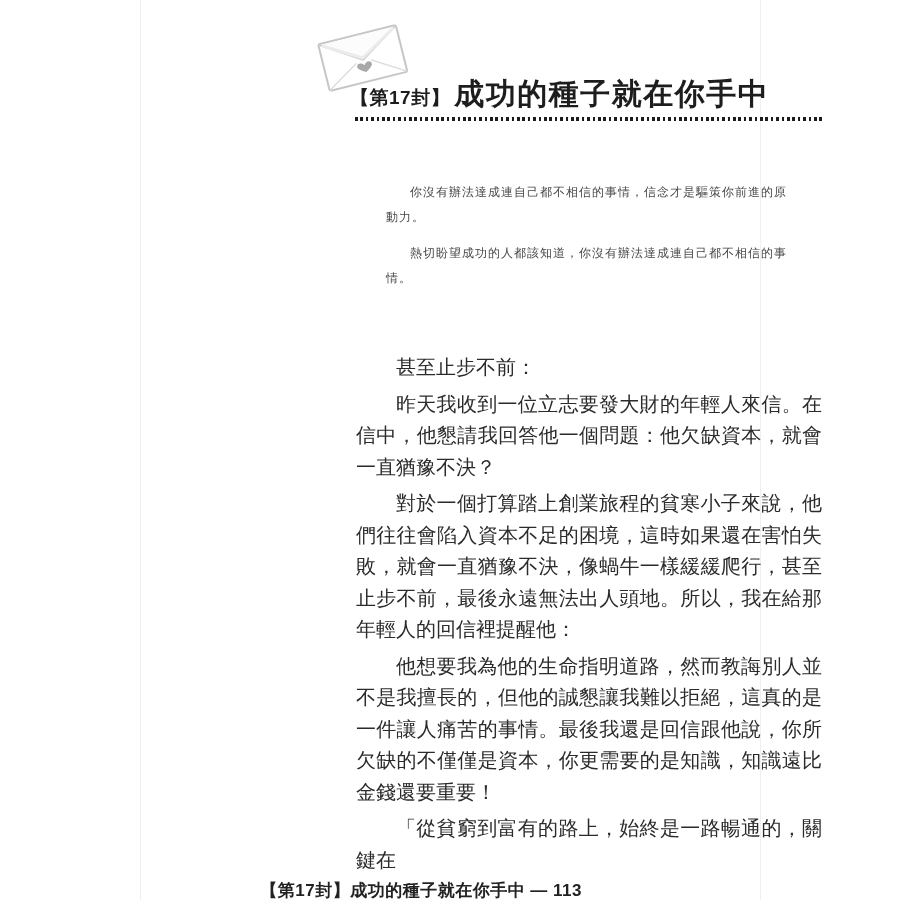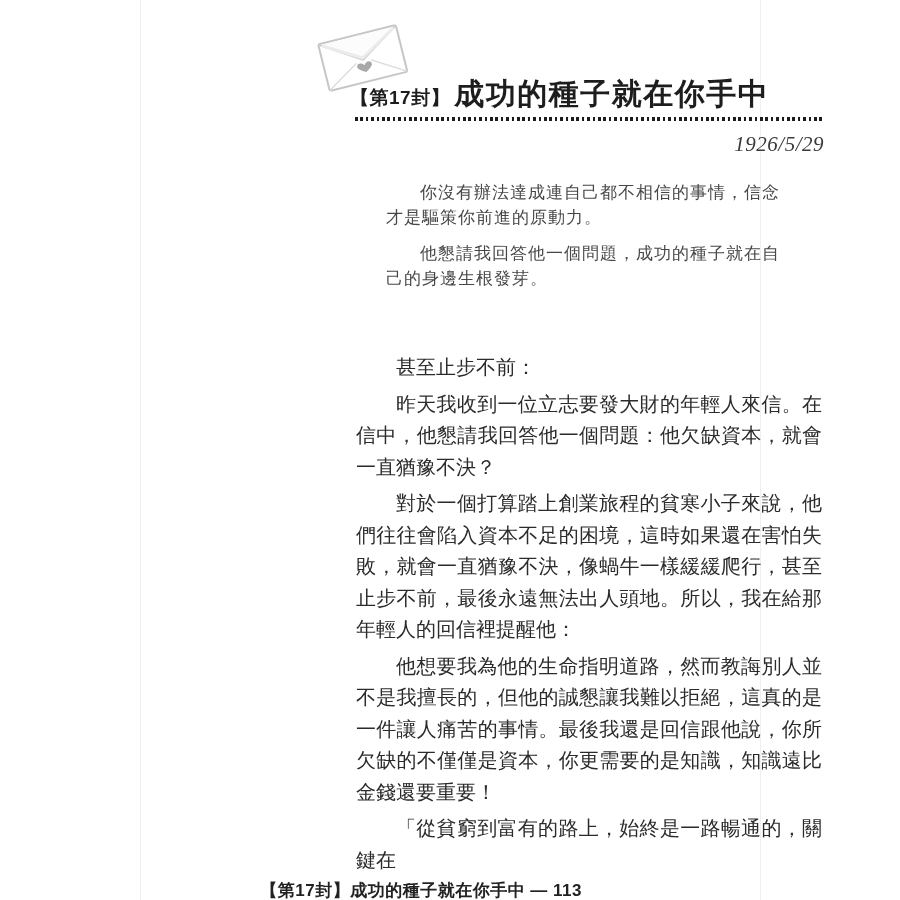--- a/index.html
+++ b/index.html
@@ -32,21 +32,21 @@
     background:repeating-linear-gradient(90deg,#1c1c1c 0 2.6px,transparent 2.6px 5.4px);
   }
   .letter-date{
     position:absolute;left:215px;top:132px;width:468px;text-align:right;
     font-style:italic;font-size:21px;letter-spacing:.5px;color:#3a3a3a;
     font-family:"Liberation Serif","DejaVu Serif",serif;
   }
   
   .quote{
     position:absolute;left:245px;top:180px;width:402px;
-    font-size:17px;line-height:25px;color:#474747;letter-spacing:1px;
+    font-size:12px;line-height:25px;color:#474747;letter-spacing:1px;
   }
   .quote p{margin:0 0 11px 0;text-indent:2em;}
   
   .letter-body{
     position:absolute;left:215px;top:352px;width:466px;
     font-size:20px;line-height:31.5px;color:#2b2b2b;letter-spacing:0;
     text-align:justify;
   }
   .letter-body p{margin:0 0 5px 0;text-indent:2em;}
   
@@ -78,25 +78,24 @@
       <path d="M46 41.5 C44.2 38.2 40.2 37.6 38.8 40.1 C37.6 42.3 39.2 44.4 46 48.5 C52.8 44.4 54.4 42.3 53.2 40.1 C51.8 37.6 47.8 38.2 46 41.5 Z" fill="#a8a8a8"></path>
     </svg>
   </span>
 
   <div class="title-row">
     <span class="letter-label">【第17封】</span><span class="letter-title">成功的種子就在你手中</span>
   </div>
 
   <div class="dotted-rule"></div>
 
-  <div class="letter-date">1926/5/29</div>
 
   <div class="quote">
     <p>你沒有辦法達成連自己都不相信的事情，信念才是驅策你前進的原動力。</p>
-    <p>他懇請我回答他一個問題，成功的種子就在自己的身邊生根發芽。</p>
+    <p>熱切盼望成功的人都該知道，你沒有辦法達成連自己都不相信的事情。</p>
   </div>
 
   <div class="letter-body">
     <p>甚至止步不前：</p>
     <p>昨天我收到一位立志要發大財的年輕人來信。在信中，他懇請我回答他一個問題：他欠缺資本，就會一直猶豫不決？</p>
     <p>對於一個打算踏上創業旅程的貧寒小子來說，他們往往會陷入資本不足的困境，這時如果還在害怕失敗，就會一直猶豫不決，像蝸牛一樣緩緩爬行，甚至止步不前，最後永遠無法出人頭地。所以，我在給那年輕人的回信裡提醒他：</p>
     <p>他想要我為他的生命指明道路，然而教誨別人並不是我擅長的，但他的誠懇讓我難以拒絕，這真的是一件讓人痛苦的事情。最後我還是回信跟他說，你所欠缺的不僅僅是資本，你更需要的是知識，知識遠比金錢還要重要！</p>
     <p>「從貧窮到富有的路上，始終是一路暢通的，關鍵在</p>
   </div>
 

